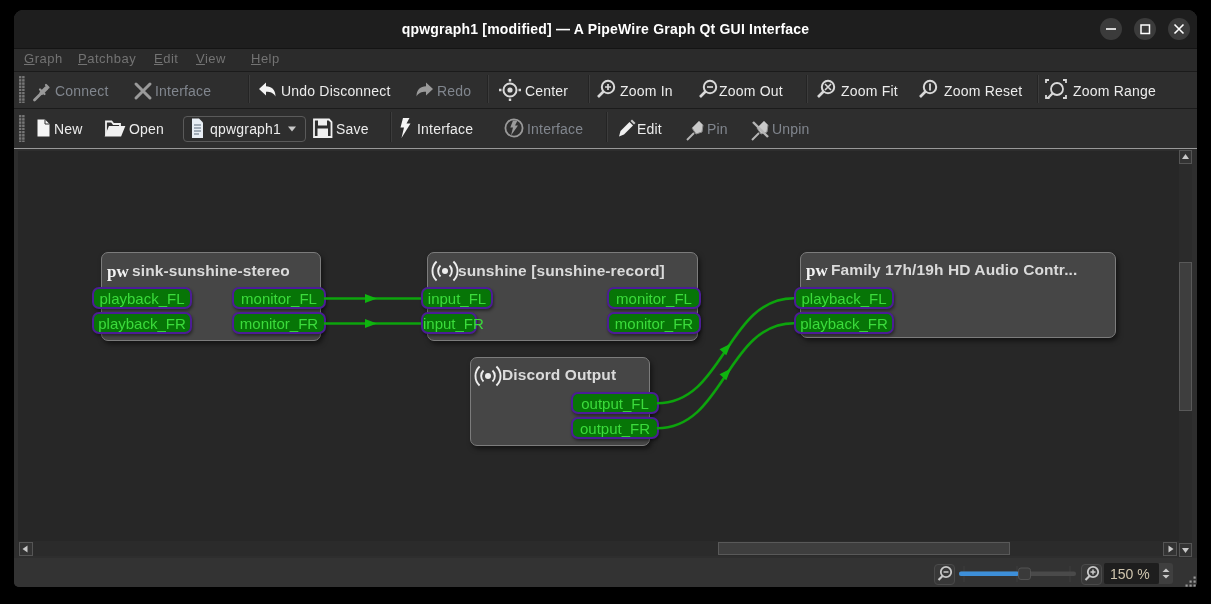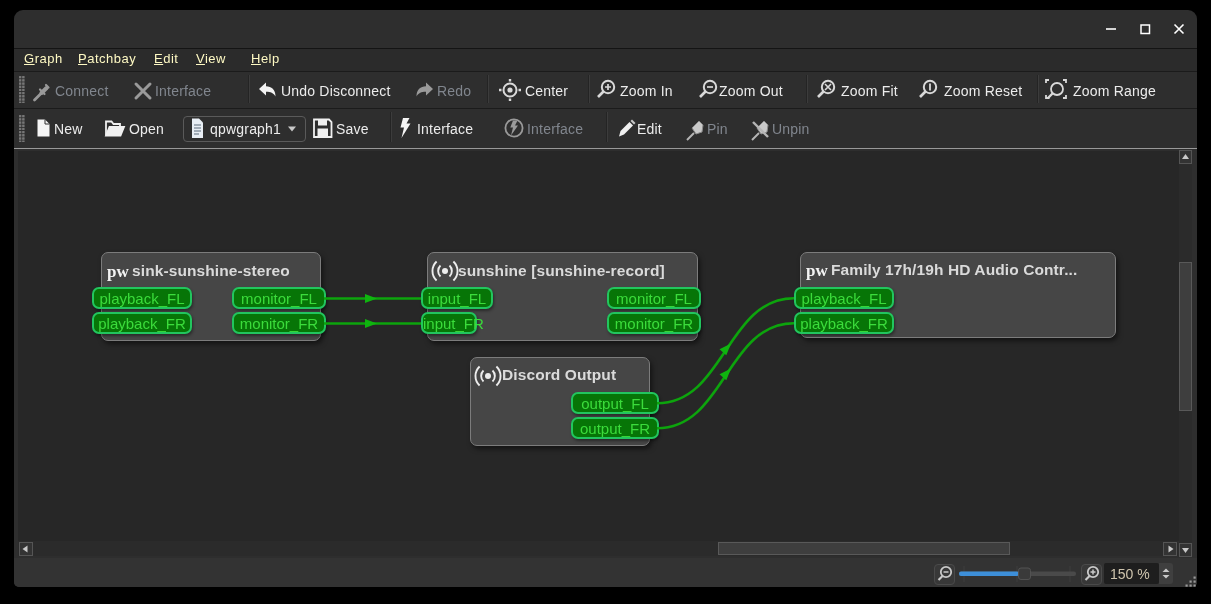--- a/index.html
+++ b/index.html
@@ -7,34 +7,40 @@
 #win{position:absolute;left:14px;top:10px;width:1183px;height:577px;background:#2e2e2e;border-radius:9px 9px 5px 5px;overflow:hidden}
 #titlebar{position:absolute;left:0;top:0;width:100%;height:38px;background:#1e1e1e}
 #title{position:absolute;left:0;top:0;width:100%;text-align:center;font-size:14px;font-weight:bold;color:#fff;line-height:39px;letter-spacing:0.2px}
 .winbtn{position:absolute;top:8px;width:22px;height:22px;border-radius:50%;background:#3b3b3b}
 #menubar{position:absolute;left:0;top:38px;width:100%;height:23px;background:#2b2b2b;border-top:1px solid #141414}
 #tb1{position:absolute;left:0;top:61px;width:100%;height:37px;background:#2e2e2e;border-top:1px solid #1b1b1b}
 #tb2{position:absolute;left:0;top:98px;width:100%;height:40px;background:#2e2e2e;border-top:1px solid #1b1b1b}
 #canvas{position:absolute;left:0;top:138px;width:1183px;height:410px;background:#2e2e2e;border-top:1px solid #999}
 #viewport{position:absolute;left:4px;top:2px;width:1161px;height:390px;background:#272727}
 #statusbar{position:absolute;left:0;top:548px;width:100%;height:29px;background:#333}
-.menuitem{position:absolute;top:52px;font-size:13px;letter-spacing:0.5px;color:#fef9c3;white-space:nowrap;line-height:13px}
+.menuitem{position:absolute;top:52px;font-size:13px;letter-spacing:0.5px;color:#737373;white-space:nowrap;line-height:13px}
 .mi u{text-decoration:underline}
 .tbtext{position:absolute;font-size:14px;letter-spacing:0.2px;color:#ececec;white-space:nowrap;line-height:16px}
 .dis{color:#81868e}
 .sep{position:absolute;width:2px;border-left:1px solid #242424;border-right:1px solid #3c3c3c}
 .grip{position:absolute;width:6px;background-image:radial-gradient(circle at 1.2px 1.2px,#777 1.1px,transparent 1.4px);background-size:3.2px 3.2px}
 .node{position:absolute;background:#464646;border:1px solid #7c7c7c;border-radius:7px;box-shadow:2px 3px 5px rgba(0,0,0,.5)}
 .ntitle{position:absolute;font-size:15.5px;font-weight:bold;color:#dadada;white-space:nowrap;letter-spacing:0.1px;line-height:15px}
-.port{position:absolute;height:22px;background:#077507;border:2px solid #22c55e;border-radius:7px;color:#3bdc3b;font-size:15px;text-align:center;line-height:18px;padding-top:1px;white-space:nowrap;box-shadow:1px 2px 3px rgba(0,0,0,.4)}
+.port{position:absolute;height:22px;background:#077507;border:2px solid #4c1d95;border-radius:7px;color:#3bdc3b;font-size:15px;text-align:center;line-height:18px;padding-top:1px;white-space:nowrap;box-shadow:1px 2px 3px rgba(0,0,0,.4)}
 .sbthumb{position:absolute;background:#3e3e3e;border:1px solid #595959}
 .sbbtn{position:absolute;background:#333;border:1px solid #555}
 .zbtn{position:absolute;width:21px;height:21px;background:#383838;border:1px solid #4a4a4a;border-radius:4px}
 </style></head><body>
 <div id="win">
+  <div id="titlebar">
+      <div id="title">qpwgraph1 [modified] — A PipeWire Graph Qt GUI Interface</div>
+    <div class="winbtn" style="left:1086px"></div>
+    <div class="winbtn" style="left:1120px"></div>
+    <div class="winbtn" style="left:1154px"></div>
+  </div>
   <div id="menubar"></div>
   <div id="tb1"></div>
   <div id="tb2"></div>
   <div id="canvas">
       <div id="viewport"></div>
     </div>
   <div id="statusbar"></div>
 </div>
 
 <div class="menuitem mi" style="left:24px"><u>G</u>raph</div>

